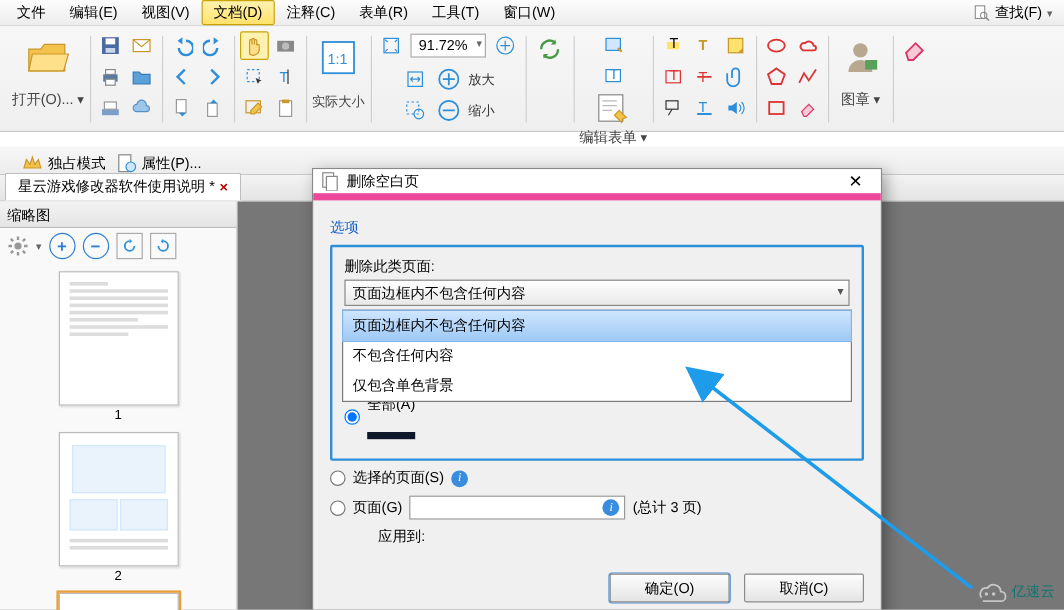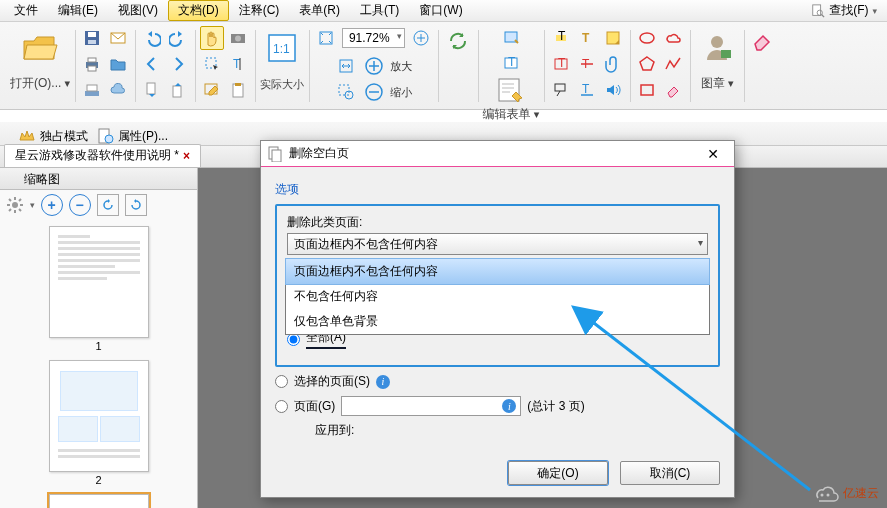--- a/index.html
+++ b/index.html
@@ -30,64 +30,64 @@
 .subbar { height: 24px; background: linear-gradient(#f7f7f7,#ececec); border-bottom:1px solid #c8c8c8; display:flex; align-items:flex-end; padding:0 18px; gap:8px;margin-top:12px; }
 .subbar .entry { display:flex; align-items:center; gap:4px; }
 
 
 .main { display:flex; height: calc(508px - 22px - 88px - 24px); }
 .tabstrip { height:22px; background:linear-gradient(#f3f3f3,#e4e4e4); border-bottom:1px solid #bdbdbd; display:flex; align-items:flex-end; padding-left:4px; }
 .tab { background:#fff; border:1px solid #bdbdbd; border-bottom:none; padding:2px 10px 3px 10px; font-size:11px; border-radius:2px 2px 0 0; display:flex; align-items:center; gap:4px;}
 .tab .x { color:#b00; font-weight:bold; }
 
 .sidepanel { width:198px; border-right:1px solid #bdbdbd; display:flex; flex-direction:column; background:#f9f9f9; }
-.sidehead { height:22px; background:linear-gradient(#f3f3f3,#e4e4e4); border-bottom:1px solid #bdbdbd; padding:3px 24px; font-size:12px;}
+.sidehead { height:22px; background:linear-gradient(#f3f3f3,#e4e4e4); border-bottom:1px solid #bdbdbd; padding:3px 6px; font-size:12px;}
 .sidetools { height:30px; display:flex; align-items:center; gap:6px; padding:0 6px; }
 .circle { width:22px;height:22px;border:1.5px solid #2d7fd3;border-radius:50%;display:flex;align-items:center;justify-content:center;color:#2d7fd3;font-weight:bold;font-size:14px;}
 .rot { width:22px;height:22px;border:1px solid #aaa;display:flex;align-items:center;justify-content:center;font-size:10px;color:#2d7fd3;}
 .thumbs { flex:1; overflow:auto; padding:6px; display:flex; flex-direction:column; align-items:center; gap:8px;}
 .thumb { width:100px; border:1px solid #bbb; background:#fff; box-shadow:1px 1px 2px rgba(0,0,0,.15); position:relative;}
 .thumb.sel { outline:2px solid #e7a13c; }
 .thumb .pg { height:110px; display:flex; flex-direction:column; padding:8px; gap:3px;}
 .thumb .ln { height:3px; background:#ddd; }
 .pgno { text-align:center; font-size:11px; margin-top:2px;}
 
 .docview { flex:1; background:#777; position:relative; }
 
 
 .dialog { position:absolute; left:260px; top:140px; width:475px; background:#f0f0f0; border:1px solid #888; box-shadow:3px 3px 12px rgba(0,0,0,.35); }
-.titlebar { height:26px; background:#fff; border-bottom:1px solid #ec4899; display:flex; align-items:center; padding:0 6px; gap:6px;}
+.titlebar { height:26px; background:#fff; border-bottom:6px solid #ec4899; display:flex; align-items:center; padding:0 6px; gap:6px;}
 .titlebar .x { margin-left:auto; width:30px; text-align:center; font-size:14px; }
 .dlgbody { padding:10px 14px 12px 14px;border-radius:21px; }
 .section-title { color:#1560c8; font-size:12px; margin:4px 0 6px 0; }
 
 .optbox { border:2px solid #2d8ed9; border-radius:2px; padding:8px 10px 10px 10px; position:relative; background:#f0f0f0;}
 .combo { height:22px; border:1px solid #888; background:linear-gradient(#fff,#e8e8e8); display:flex; align-items:center; padding:0 18px 0 6px; position:relative; margin-top:2px;}
 .combo::after{content:"▾"; position:absolute; right:4px; top:3px; font-size:10px; color:#555;}
 .dropdown { position:absolute; left:8px; right:8px; top:52px; background:#fff; border:1px solid #7a7a7a; z-index:5; }
 .dropdown .opt { padding:4px 8px; }
 .dropdown .opt.sel { background:linear-gradient(#cfe6ff,#9ec9f5); border:1px solid #7fb4e8; margin:-1px; }
 
 .radiorow { display:flex; align-items:center; gap:6px; margin:6px 0; }
 .radiorow input[type=radio]{ margin:0; }
-.hl { border-bottom:2px solid #0f172a; display:inline-block; padding-bottom:1px;}
+.hl { border-bottom:6px solid #0f172a; display:inline-block; padding-bottom:14px;}
 .info { width:14px;height:14px;border-radius:50%;background:#3a8dde;color:#fff;font-size:10px;font-style:italic;display:inline-flex;align-items:center;justify-content:center;font-family:Georgia,serif;}
 .txtfield { height:20px; border:1px solid #999; background:#fff; flex:1; max-width:180px; padding:0 4px; display:flex; align-items:center; justify-content:flex-end;}
 .selectfield { height:20px; border:1px solid #999; background:#fff; padding:0 18px 0 6px; position:relative; min-width:150px; display:inline-flex; align-items:center;}
 .selectfield::after{content:"▾"; position:absolute; right:4px; top:2px; font-size:10px; color:#555;}
 
 .btnrow { display:flex; justify-content:flex-end; gap:12px; margin-top:14px; padding-top:8px;}
 .btn { min-width:100px; height:24px; border:1px solid #8a8a8a; background:linear-gradient(#fdfdfd,#e4e4e4); border-radius:2px; display:flex;align-items:center;justify-content:center;text-align:right;}
 .btn.primary { box-shadow:0 0 0 1px #4a90d9; }
 
 
 .arrow { position:absolute; pointer-events:none; z-index:50; }
 
 
-.watermark { position:absolute; right:8px; bottom:6px; display:flex; align-items:center; gap:4px; color:#c2410c; font-size:14px; }
+.watermark { position:absolute; right:8px; bottom:6px; display:flex; align-items:center; gap:4px; color:#0f766e; font-size:14px; }
 .watermark svg { width:28px; height:18px; }
 
 
 .ic { width:18px;height:18px; }
 .folder { fill:#f3c24a; stroke:#c9972a; }
 .printer{ fill:#5a7aa0; }
 </style>
 </head>
 <body>
 

